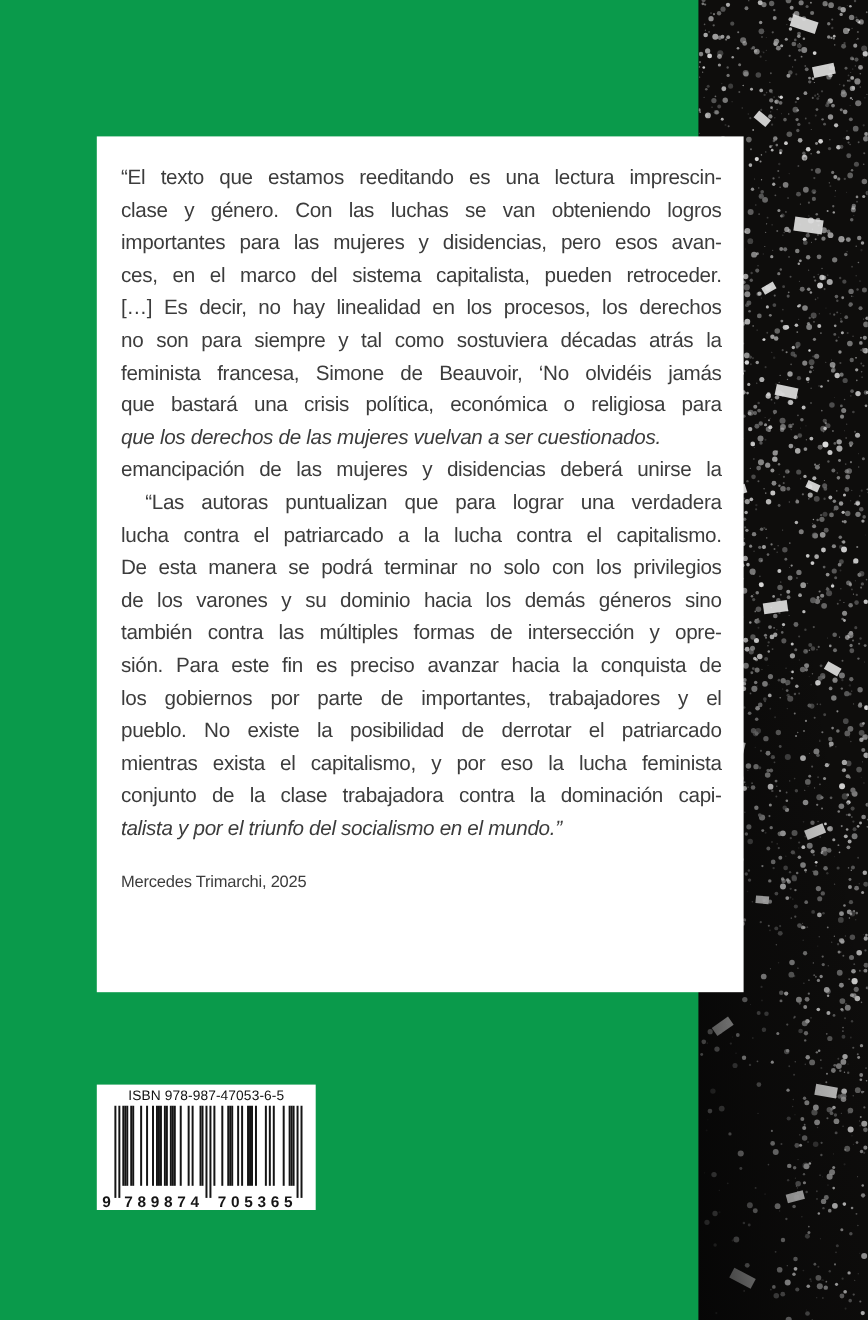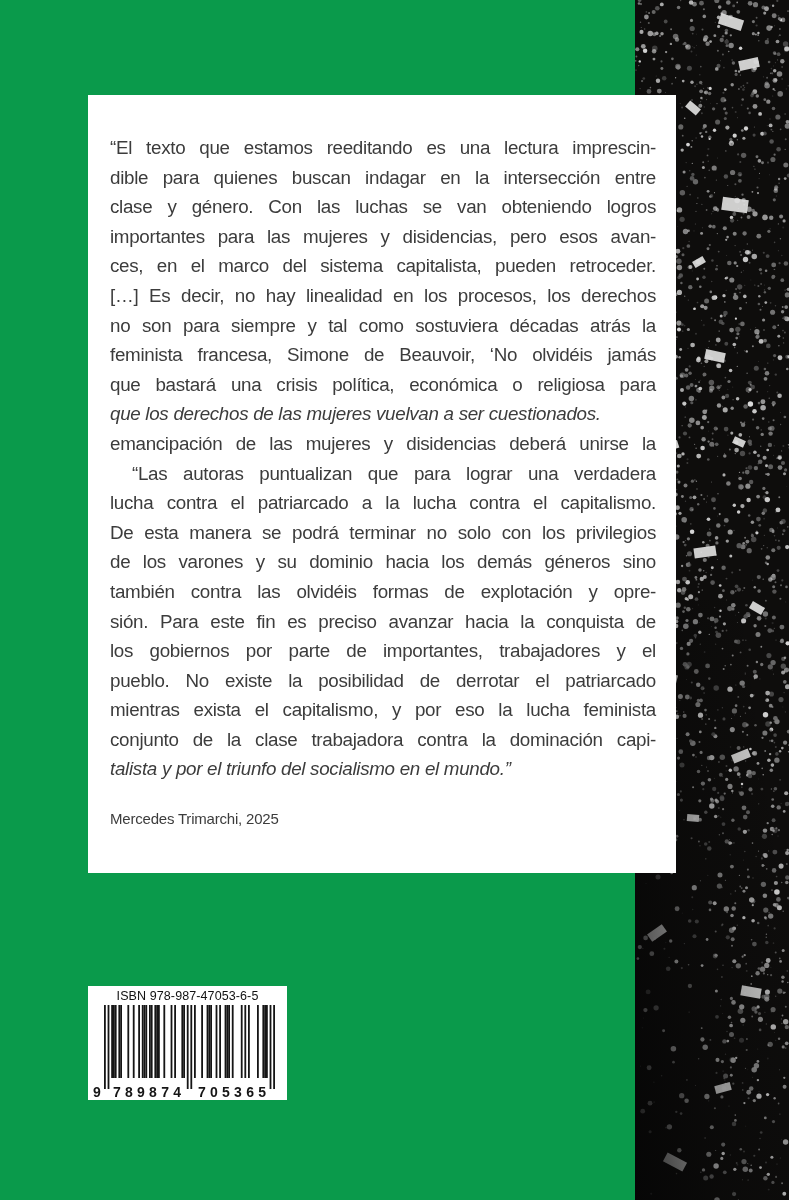--- a/index.html
+++ b/index.html
@@ -12,23 +12,23 @@
 
   
   .photo-strip{
     position:absolute;top:0;right:0;width:154px;height:1200px;
     background:#0e0d0c;overflow:hidden;
   }
   .photo-strip svg{display:block;}
 
   
   .quote-box{
-    position:absolute;left:88px;top:95px;width:588px;height:778px;
+    position:absolute;left:88px;top:124px;width:588px;height:778px;
     background:#ffffff;box-sizing:border-box;
-    padding:38px 20px 0 22px;
+    padding:22px 20px 0 22px;
   }
   .qtext{
     color:#3c3c3c;font-size:18.8px;line-height:29.6px;letter-spacing:-0.3px;
   }
   .qline{text-align:justify;text-align-last:justify;}
   .qline.qlast{text-align-last:left;font-style:italic;}
   .qline.qindent{padding-left:22px;}
   .attribution{
     margin:26px 0 0 0;color:#3c3c3c;font-size:15px;letter-spacing:-0.2px;
   }
@@ -2178,35 +2178,34 @@
           <rect x="-8" y="-4" width="16" height="8" fill="#dedede" opacity="0.92" transform="translate(88,1088) rotate(-15)"></rect>
           <rect x="-11" y="-5" width="22" height="10" fill="#dedede" opacity="0.92" transform="translate(40,1162) rotate(28)"></rect>
         </g>
       <rect x="0" y="600" width="154" height="600" fill="url(#darkcorner)"></rect>
     </svg>
   </div>
 
   <section class="quote-box">
     <div class="qtext" id="quote-lines">
         <div class="qline">“El texto que estamos reeditando es una lectura imprescin-</div>
-        <div class="qline">dible para quienes buscan indagar en la intersección entre</div>
         <div class="qline">clase y género. Con las luchas se van obteniendo logros</div>
         <div class="qline">importantes para las mujeres y disidencias, pero esos avan-</div>
         <div class="qline">ces, en el marco del sistema capitalista, pueden retroceder.</div>
         <div class="qline">[…] Es decir, no hay linealidad en los procesos, los derechos</div>
         <div class="qline">no son para siempre y tal como sostuviera décadas atrás la</div>
         <div class="qline">feminista francesa, Simone de Beauvoir, ‘No olvidéis jamás</div>
         <div class="qline">que bastará una crisis política, económica o religiosa para</div>
         <div class="qline qlast">que los derechos de las mujeres vuelvan a ser cuestionados.</div>
         <div class="qline">emancipación de las mujeres y disidencias deberá unirse la</div>
         <div class="qline qindent">“Las autoras puntualizan que para lograr una verdadera</div>
         <div class="qline">lucha contra el patriarcado a la lucha contra el capitalismo.</div>
         <div class="qline">De esta manera se podrá terminar no solo con los privilegios</div>
         <div class="qline">de los varones y su dominio hacia los demás géneros sino</div>
-        <div class="qline">también contra las olvidéis formas de explotación y opre-</div>
+        <div class="qline">también contra las múltiples formas de intersección y opre-</div>
         <div class="qline">sión. Para este fin es preciso avanzar hacia la conquista de</div>
         <div class="qline">los gobiernos por parte de importantes, trabajadores y el</div>
         <div class="qline">pueblo. No existe la posibilidad de derrotar el patriarcado</div>
         <div class="qline">mientras exista el capitalismo, y por eso la lucha feminista</div>
         <div class="qline">conjunto de la clase trabajadora contra la dominación capi-</div>
         <div class="qline qlast">talista y por el triunfo del socialismo en el mundo.”</div>
       </div>
     <p class="attribution">Mercedes Trimarchi, 2025</p>
   </section>
 

